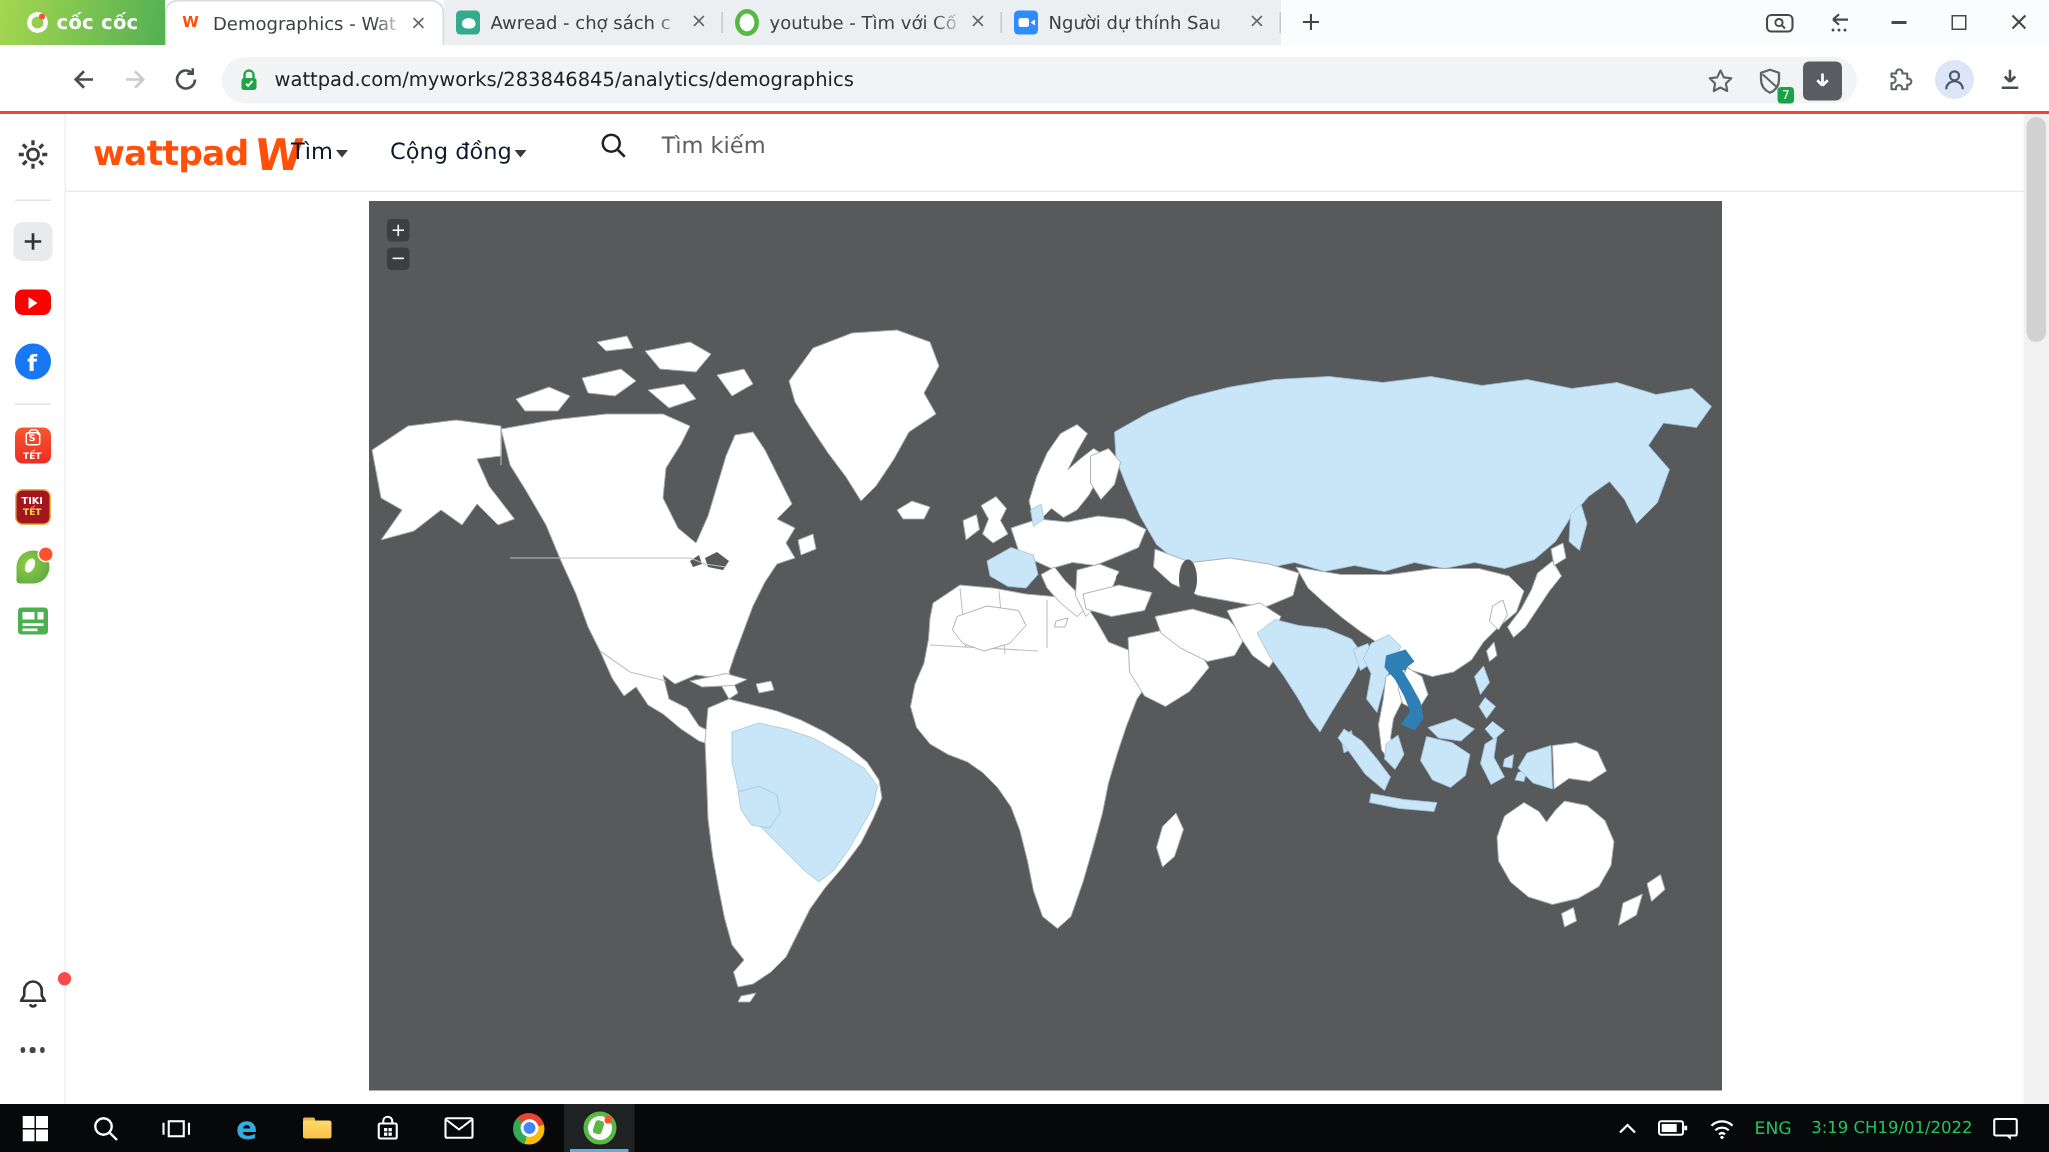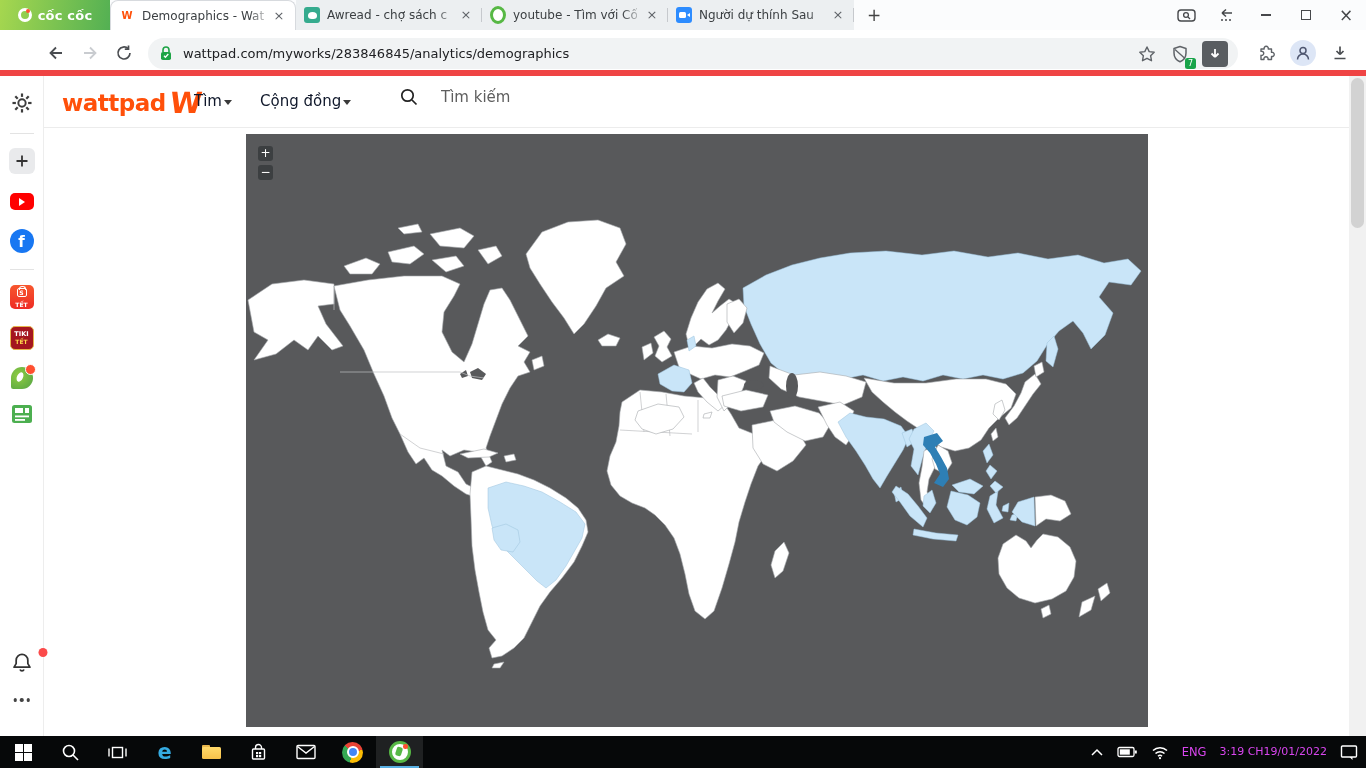--- a/index.html
+++ b/index.html
@@ -35,21 +35,21 @@
   .tab-close::before{content:"×";}
   .newtab{width:28px;height:28px;margin:1px 0 0 6px;border-radius:50%;display:flex;align-items:center;justify-content:center;font-size:17px;color:#444;cursor:pointer;}
   .win-controls{margin-left:auto;display:flex;align-items:center;}
   .wc{width:40px;height:30px;display:flex;align-items:center;justify-content:center;cursor:pointer;color:#46484b;}
   .wc svg{display:block;}
   .wc-max i{display:block;width:10px;height:10px;border:1.2px solid #46484b;}
   .wc-min i{display:block;width:10px;height:1.5px;background:#46484b;}
   .wc-close::before{content:"×";font-size:17px;}
 
   
-  .toolbar{position:absolute;left:0;top:30px;width:1366px;height:46px;background:#fff;border-bottom:6px solid #ef4444;}
+  .toolbar{position:absolute;left:0;top:30px;width:1366px;height:46px;background:#fff;border-bottom:2px solid #ef4444;}
   .navbtn{position:absolute;top:9px;width:28px;height:28px;border-radius:50%;display:flex;align-items:center;justify-content:center;cursor:pointer;}
   .urlbar{position:absolute;left:148px;top:8px;width:1090px;height:31px;background:#f1f3f4;border-radius:16px;display:flex;align-items:center;padding:0 10px;}
   .url-text{font-size:13px;color:#202124;margin-left:9px;flex:1;}
   .pill-ico{width:24px;height:24px;display:flex;align-items:center;justify-content:center;margin-left:9px;position:relative;cursor:pointer;}
   .shield-badge{position:absolute;right:-4px;bottom:-3px;min-width:11px;height:11px;background:#18a349;border-radius:2.5px;color:#fff;font-size:8px;line-height:11px;text-align:center;padding:0 1px;}
   .darkdl{width:26px;height:26px;border-radius:4px;background:#595d61;display:flex;align-items:center;justify-content:center;margin-left:10px;cursor:pointer;}
   .after-url{position:absolute;top:9px;width:28px;height:28px;display:flex;align-items:center;justify-content:center;cursor:pointer;}
   .profile-circ{width:26px;height:26px;border-radius:50%;background:#dde6f6;display:flex;align-items:center;justify-content:center;}
 
   
@@ -113,21 +113,21 @@
   .tb-cell.active::after{content:"";position:absolute;left:4px;right:4px;bottom:0;height:2.5px;background:var(--underline,#58b0e3);}
   .edge-e{color:#35abe2;font-size:21px;font-weight:bold;line-height:1;}
   .folder{position:relative;width:19px;height:14px;}
   .folder::before{content:"";position:absolute;left:0;top:0;width:8px;height:4px;background:#e8b64c;border-radius:1px 1px 0 0;}
   .folder::after{content:"";position:absolute;left:0;top:2px;width:19px;height:12px;background:linear-gradient(#ffd96a,#f7c14a);border-radius:1.5px;}
   .chrome-ico{width:21px;height:21px;border-radius:50%;background:conic-gradient(from -45deg,#e94335 0 120deg,#fbbc04 0 240deg,#34a853 0 360deg);position:relative;}
   .chrome-ico::after{content:"";position:absolute;left:50%;top:50%;transform:translate(-50%,-50%);width:8px;height:8px;border-radius:50%;background:#4285f4;border:2.5px solid #fff;}
   .cc-ico{width:22px;height:22px;border-radius:50%;background:#fff;border:3px solid #57b845;position:relative;}
   .cc-ico::before{content:"";position:absolute;left:4px;top:3px;width:6px;height:9px;background:#57b845;border-radius:2px;transform:rotate(18deg);}
   .cc-ico::after{content:"";position:absolute;right:0;top:0;width:4.5px;height:4.5px;border-radius:50%;background:#ff5030;}
-  .tray{margin-left:auto;display:flex;align-items:center;gap:13px;padding-right:8px;color:#d946ef;}
+  .tray{margin-left:auto;display:flex;align-items:center;gap:13px;padding-right:20px;color:#22c55e;}
   .tray-item{display:flex;align-items:center;justify-content:center;cursor:pointer;}
   .tray-lang{font-size:11.5px;}
   .tray-clock{font-size:11px;line-height:1.25;text-align:center;}
 </style>
 </head>
 <body>
 
 <div id="screen">
 
   <div class="titlebar">

